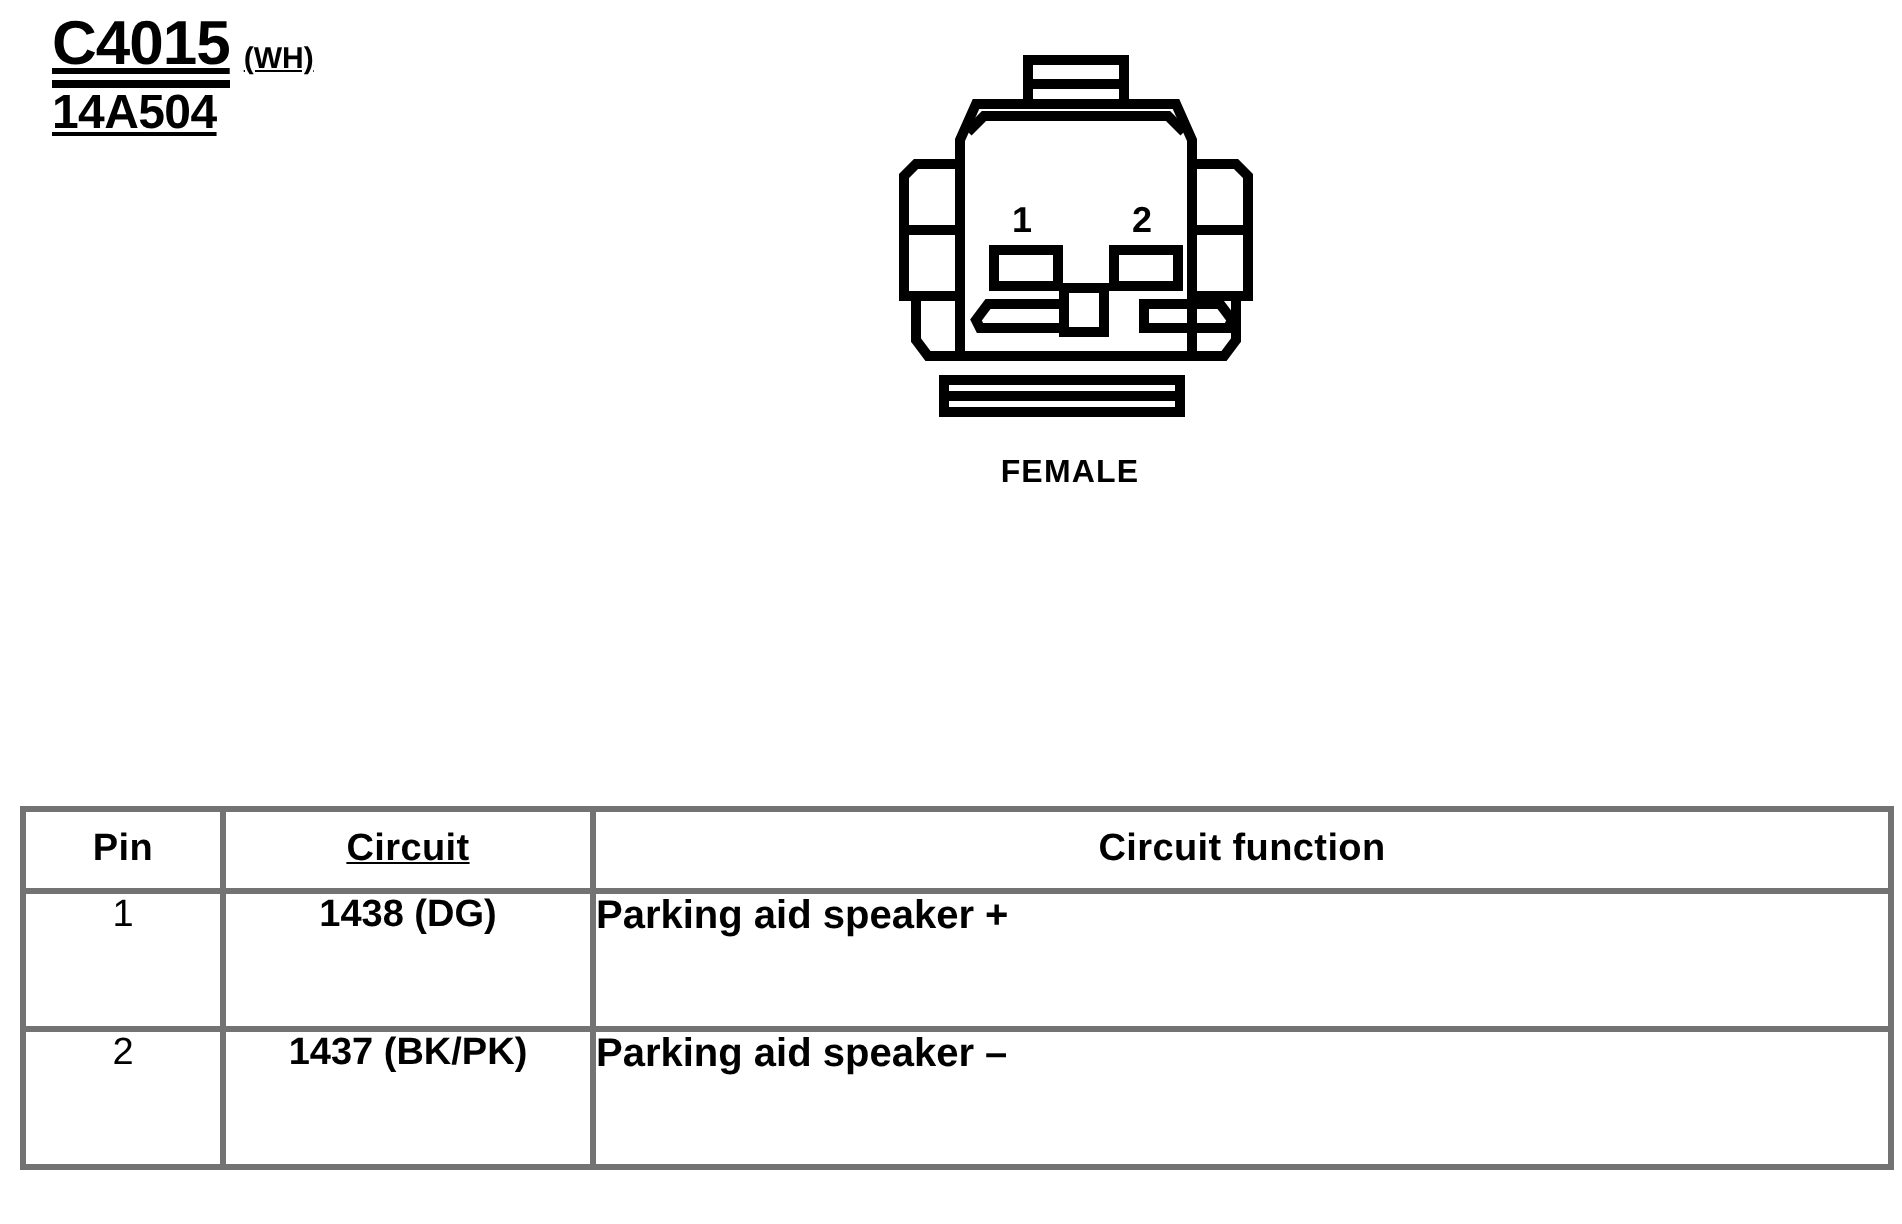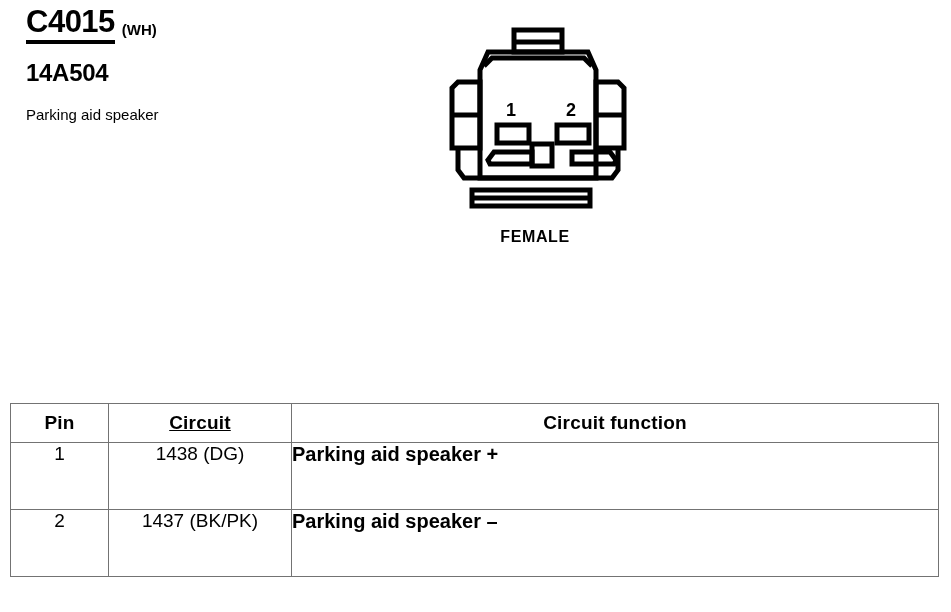--- a/index.html
+++ b/index.html
@@ -15,20 +15,21 @@
     color: #000000;
     overflow: hidden;
   }
 
   
   #header-block {
     position: absolute;
     left: 26px;
     top: 6px;
     width: 300px;
+    text-decoration: underline;
   }
   #connector-id-line {
     display: flex;
     align-items: flex-end;
     gap: 7px;
     height: 38px;
   }
   #connector-id {
     font-size: 31px;
     font-weight: bold;
@@ -40,21 +41,20 @@
   #connector-color-code {
     font-size: 15px;
     font-weight: bold;
     line-height: 16px;
     padding-bottom: 6px;
   }
   #part-number {
     font-size: 24px;
     font-weight: bold;
     letter-spacing: -0.3px;
-    margin-top: 16px;
     line-height: 26px;
   }
   #component-name {
     font-size: 15px;
     font-weight: normal;
     line-height: 21px;
     margin-top: 18px;
     width: 140px;
   }
 
@@ -84,21 +84,21 @@
   #pinout-table {
     position: absolute;
     left: 10px;
     top: 403px;
     width: 925px;
     border-collapse: collapse;
     table-layout: fixed;
   }
   #pinout-table td,
   #pinout-table th {
-    border: 1px solid #737373;
+    border: 3px solid #737373;
     padding: 0;
     vertical-align: top;
   }
   #pinout-table thead th {
     height: 38px;
     font-size: 19px;
     font-weight: bold;
     text-align: center;
     vertical-align: middle;
     letter-spacing: 0.2px;
@@ -111,42 +111,41 @@
   .col-func  { width: 646px; }
 
   .cell-pin {
     text-align: center;
     font-size: 19px;
     padding-top: 12px;
   }
   .cell-circuit {
     text-align: center;
     font-size: 19px;
-    font-weight: normal;
+    font-weight: bold;
     padding-top: 12px;
   }
   .cell-function {
     text-align: left;
     font-size: 20px;
     font-weight: bold;
     padding-top: 11px;
     padding-left: 21px;
     margin-top: 16px;
   }
 </style>
 </head>
 <body>
 
 <div id="header-block">
   <div id="connector-id-line">
     <span id="connector-id">C4015</span>
     <span id="connector-color-code">(WH)</span>
   </div>
   <div id="part-number">14A504</div>
-  <div id="component-name">Parking aid speaker</div>
 </div>
 
 <div id="connector-illustration">
   <svg width="230" height="200" viewBox="0 0 230 200" xmlns="http://www.w3.org/2000/svg">
     <g fill="none" stroke="#000000" stroke-width="5" stroke-linejoin="miter" stroke-linecap="butt">
 
       <rect x="74" y="12" width="48" height="22"></rect>
       <line x1="74" y1="24" x2="122" y2="24"></line>
 
       <path d="M 40 52 L 48 34 L 148 34 L 156 52 L 156 160 L 40 160 Z"></path>

